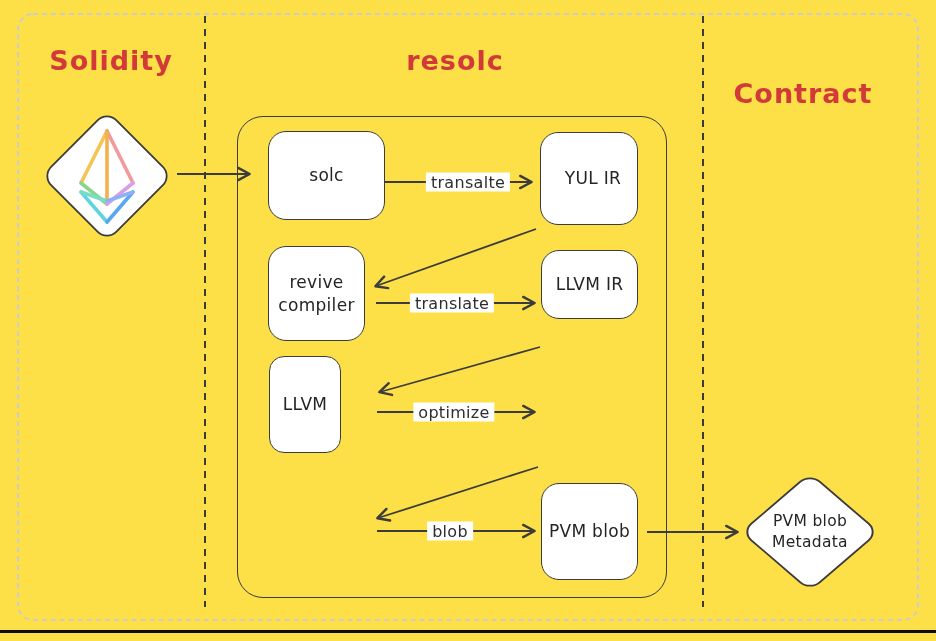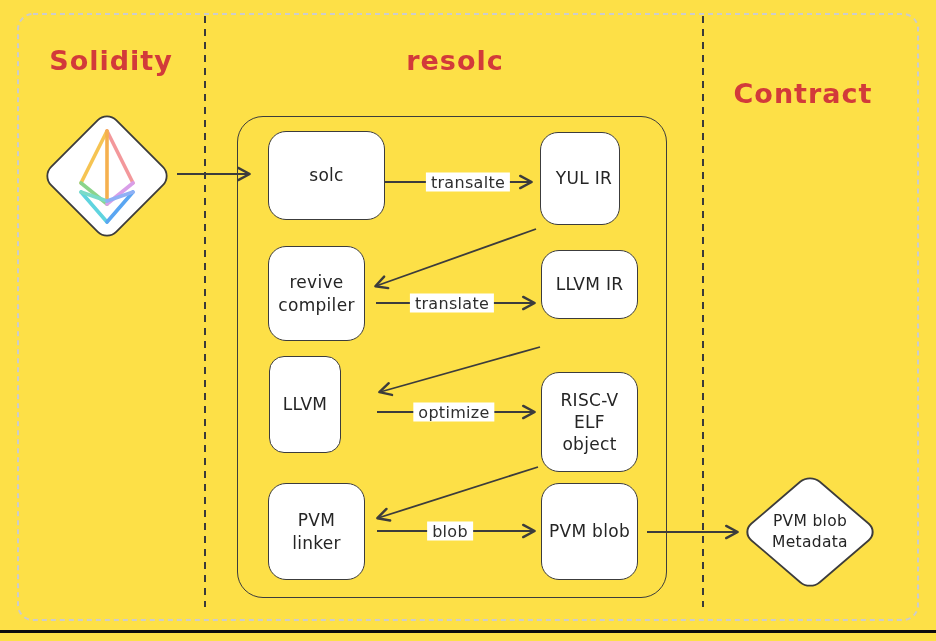--- a/index.html
+++ b/index.html
@@ -91,35 +91,26 @@
   <div class="node" style="left:268px;top:131px;width:117px;height:89px;">
     <span class="node-label">solc</span>
   </div>
   <div class="node" style="left:268px;top:246px;width:97px;height:95px;">
     <span class="node-label">revive
 compiler</span>
   </div>
   <div class="node" style="left:269px;top:356px;width:72px;height:97px;border-radius:15px;">
     <span class="node-label">LLVM</span>
   </div>
-  <div class="node" style="left:268px;top:483px;width:97px;height:97px;">
-    <span class="node-label">PVM
-linker</span>
-  </div>
 
-  <div class="node" style="left:540px;top:132px;width:80px;height:93px;padding-left:8px;">
+  <div class="node" style="left:540px;top:132px;width:98px;height:93px;padding-left:8px;">
     <span class="node-label">YUL IR</span>
   </div>
   <div class="node" style="left:541px;top:250px;width:97px;height:69px;">
     <span class="node-label">LLVM IR</span>
-  </div>
-  <div class="node" style="left:541px;top:372px;width:97px;height:100px;">
-    <span class="node-label">RISC-V
-ELF
-object</span>
   </div>
   <div class="node" style="left:541px;top:483px;width:97px;height:97px;">
     <span class="node-label">PVM blob</span>
   </div>
 
   <div class="edge-label" style="left:468px;top:182px;">transalte</div>
   <div class="edge-label" style="left:452px;top:303px;text-align:right;">translate</div>
   <div class="edge-label" style="left:454px;top:412px;">optimize</div>
   <div class="edge-label" style="left:450px;top:531px;">blob</div>
 

